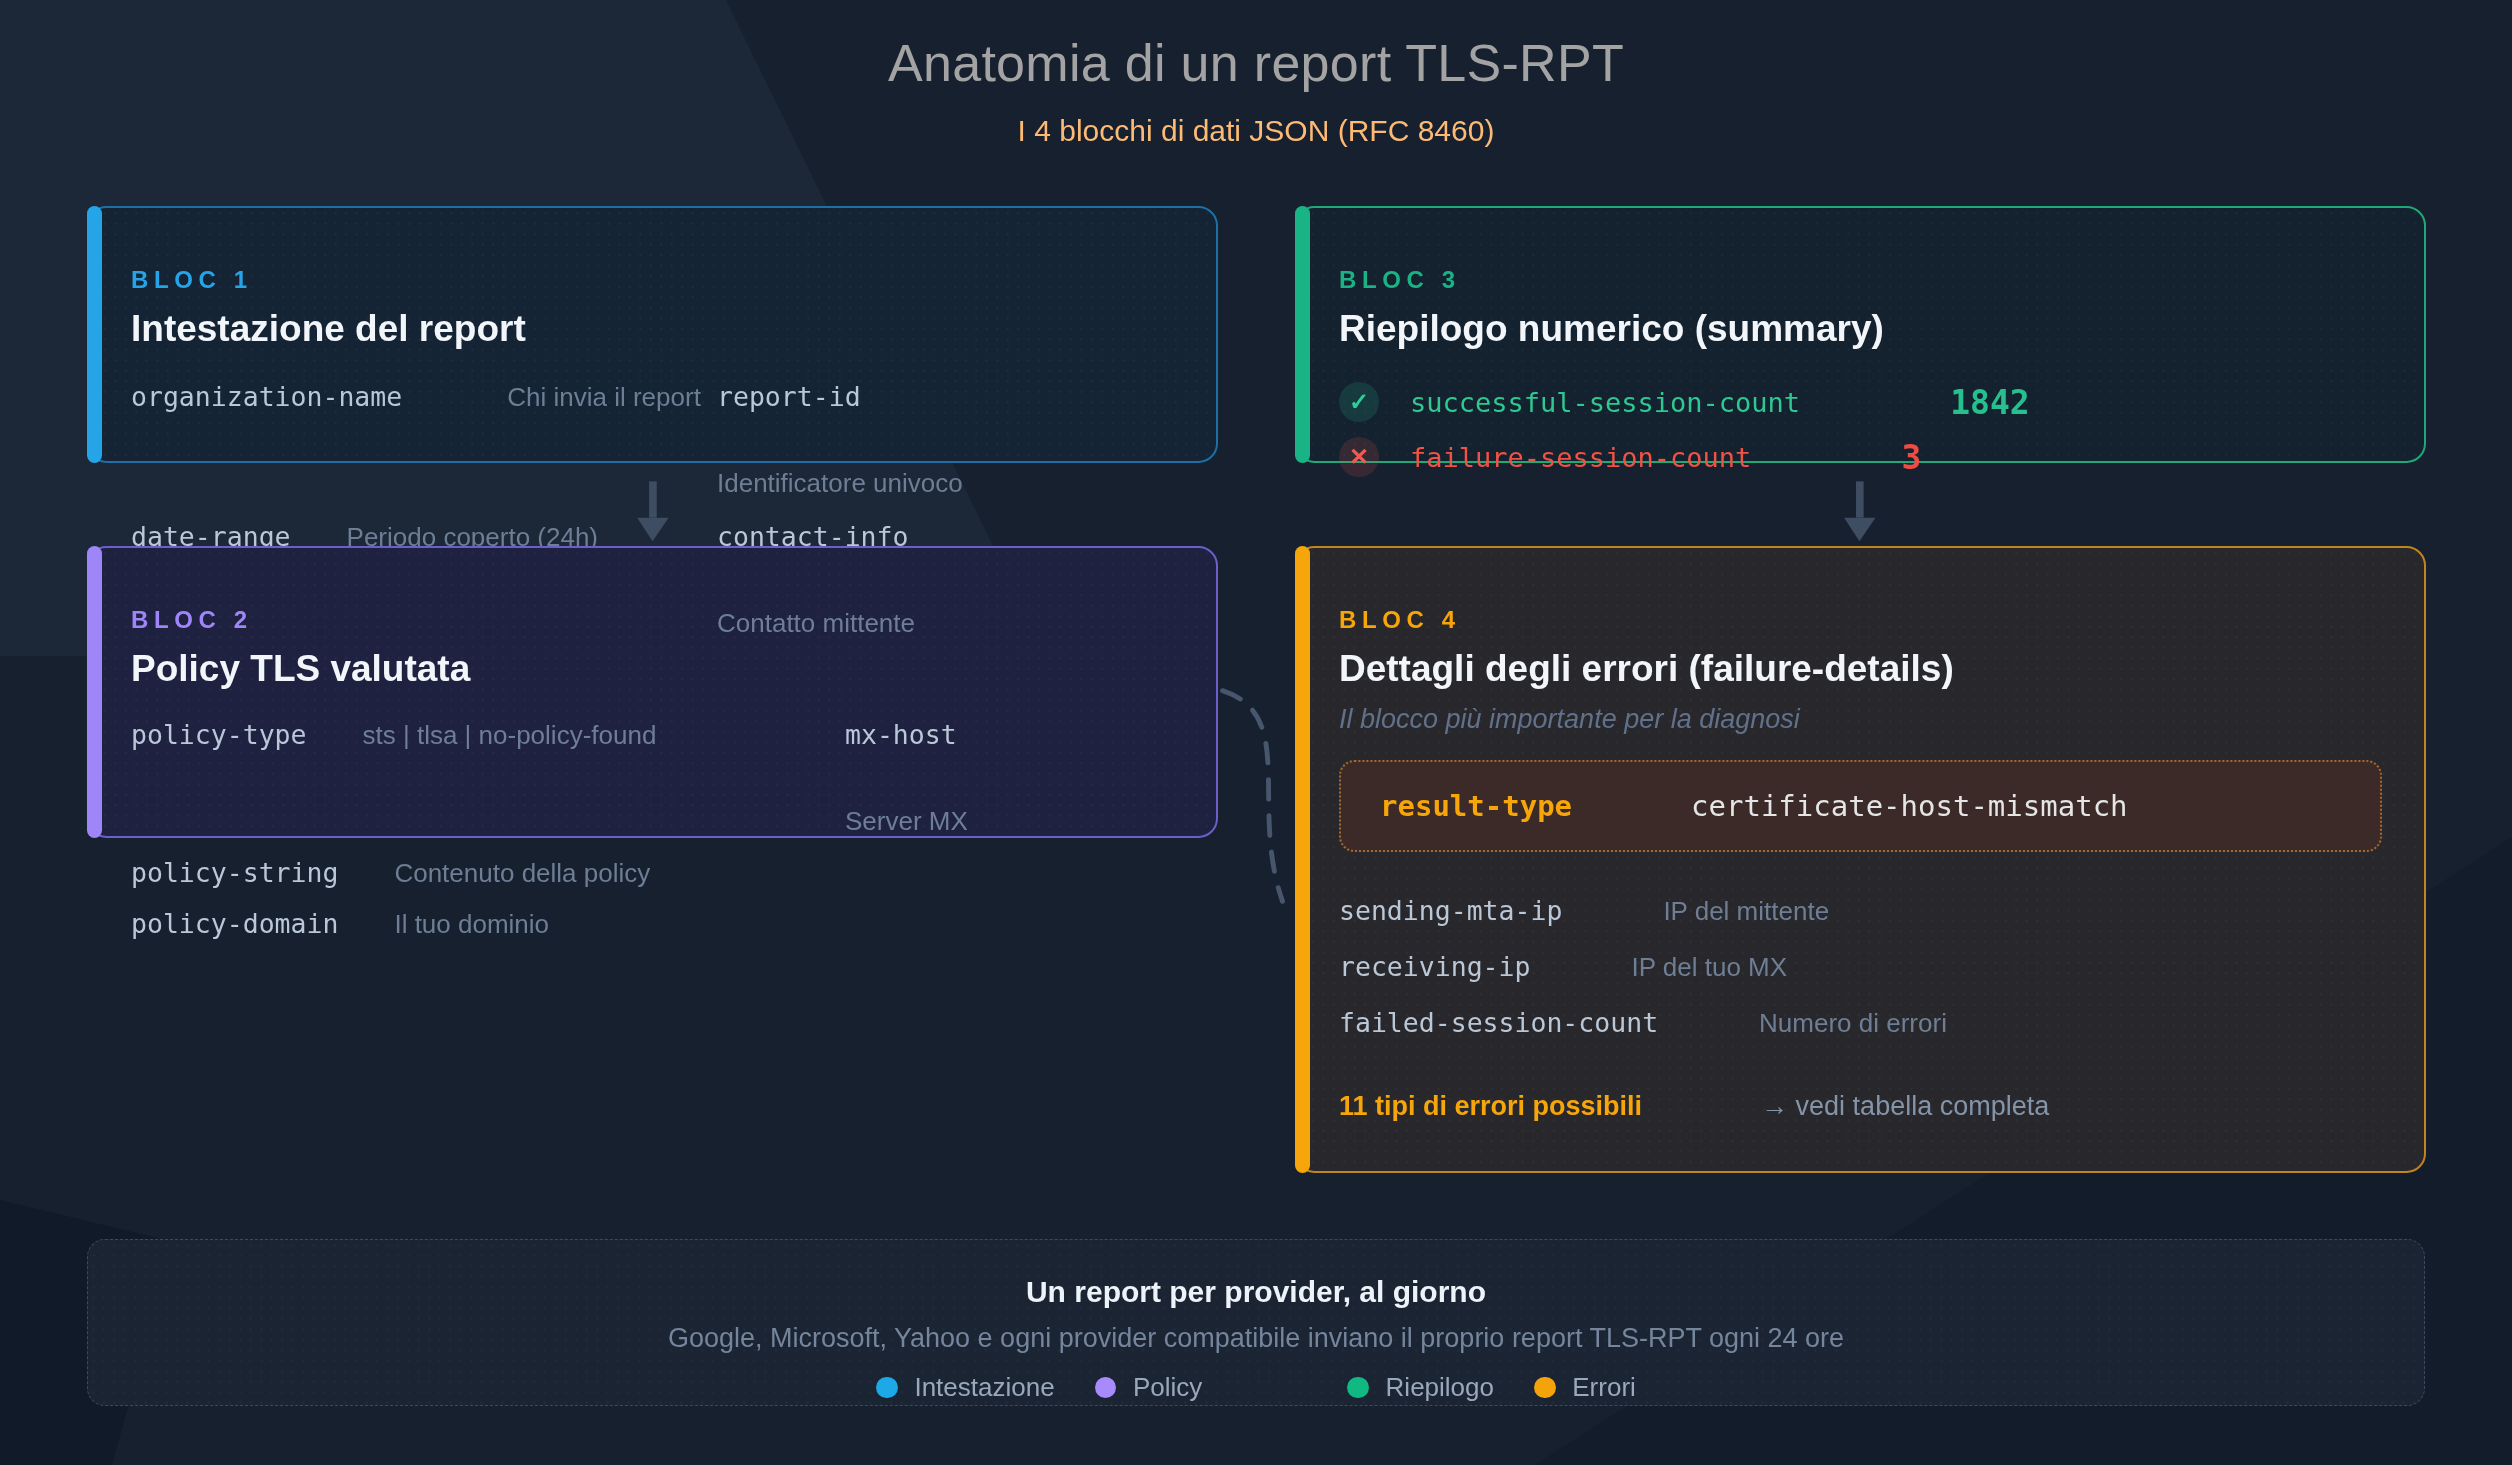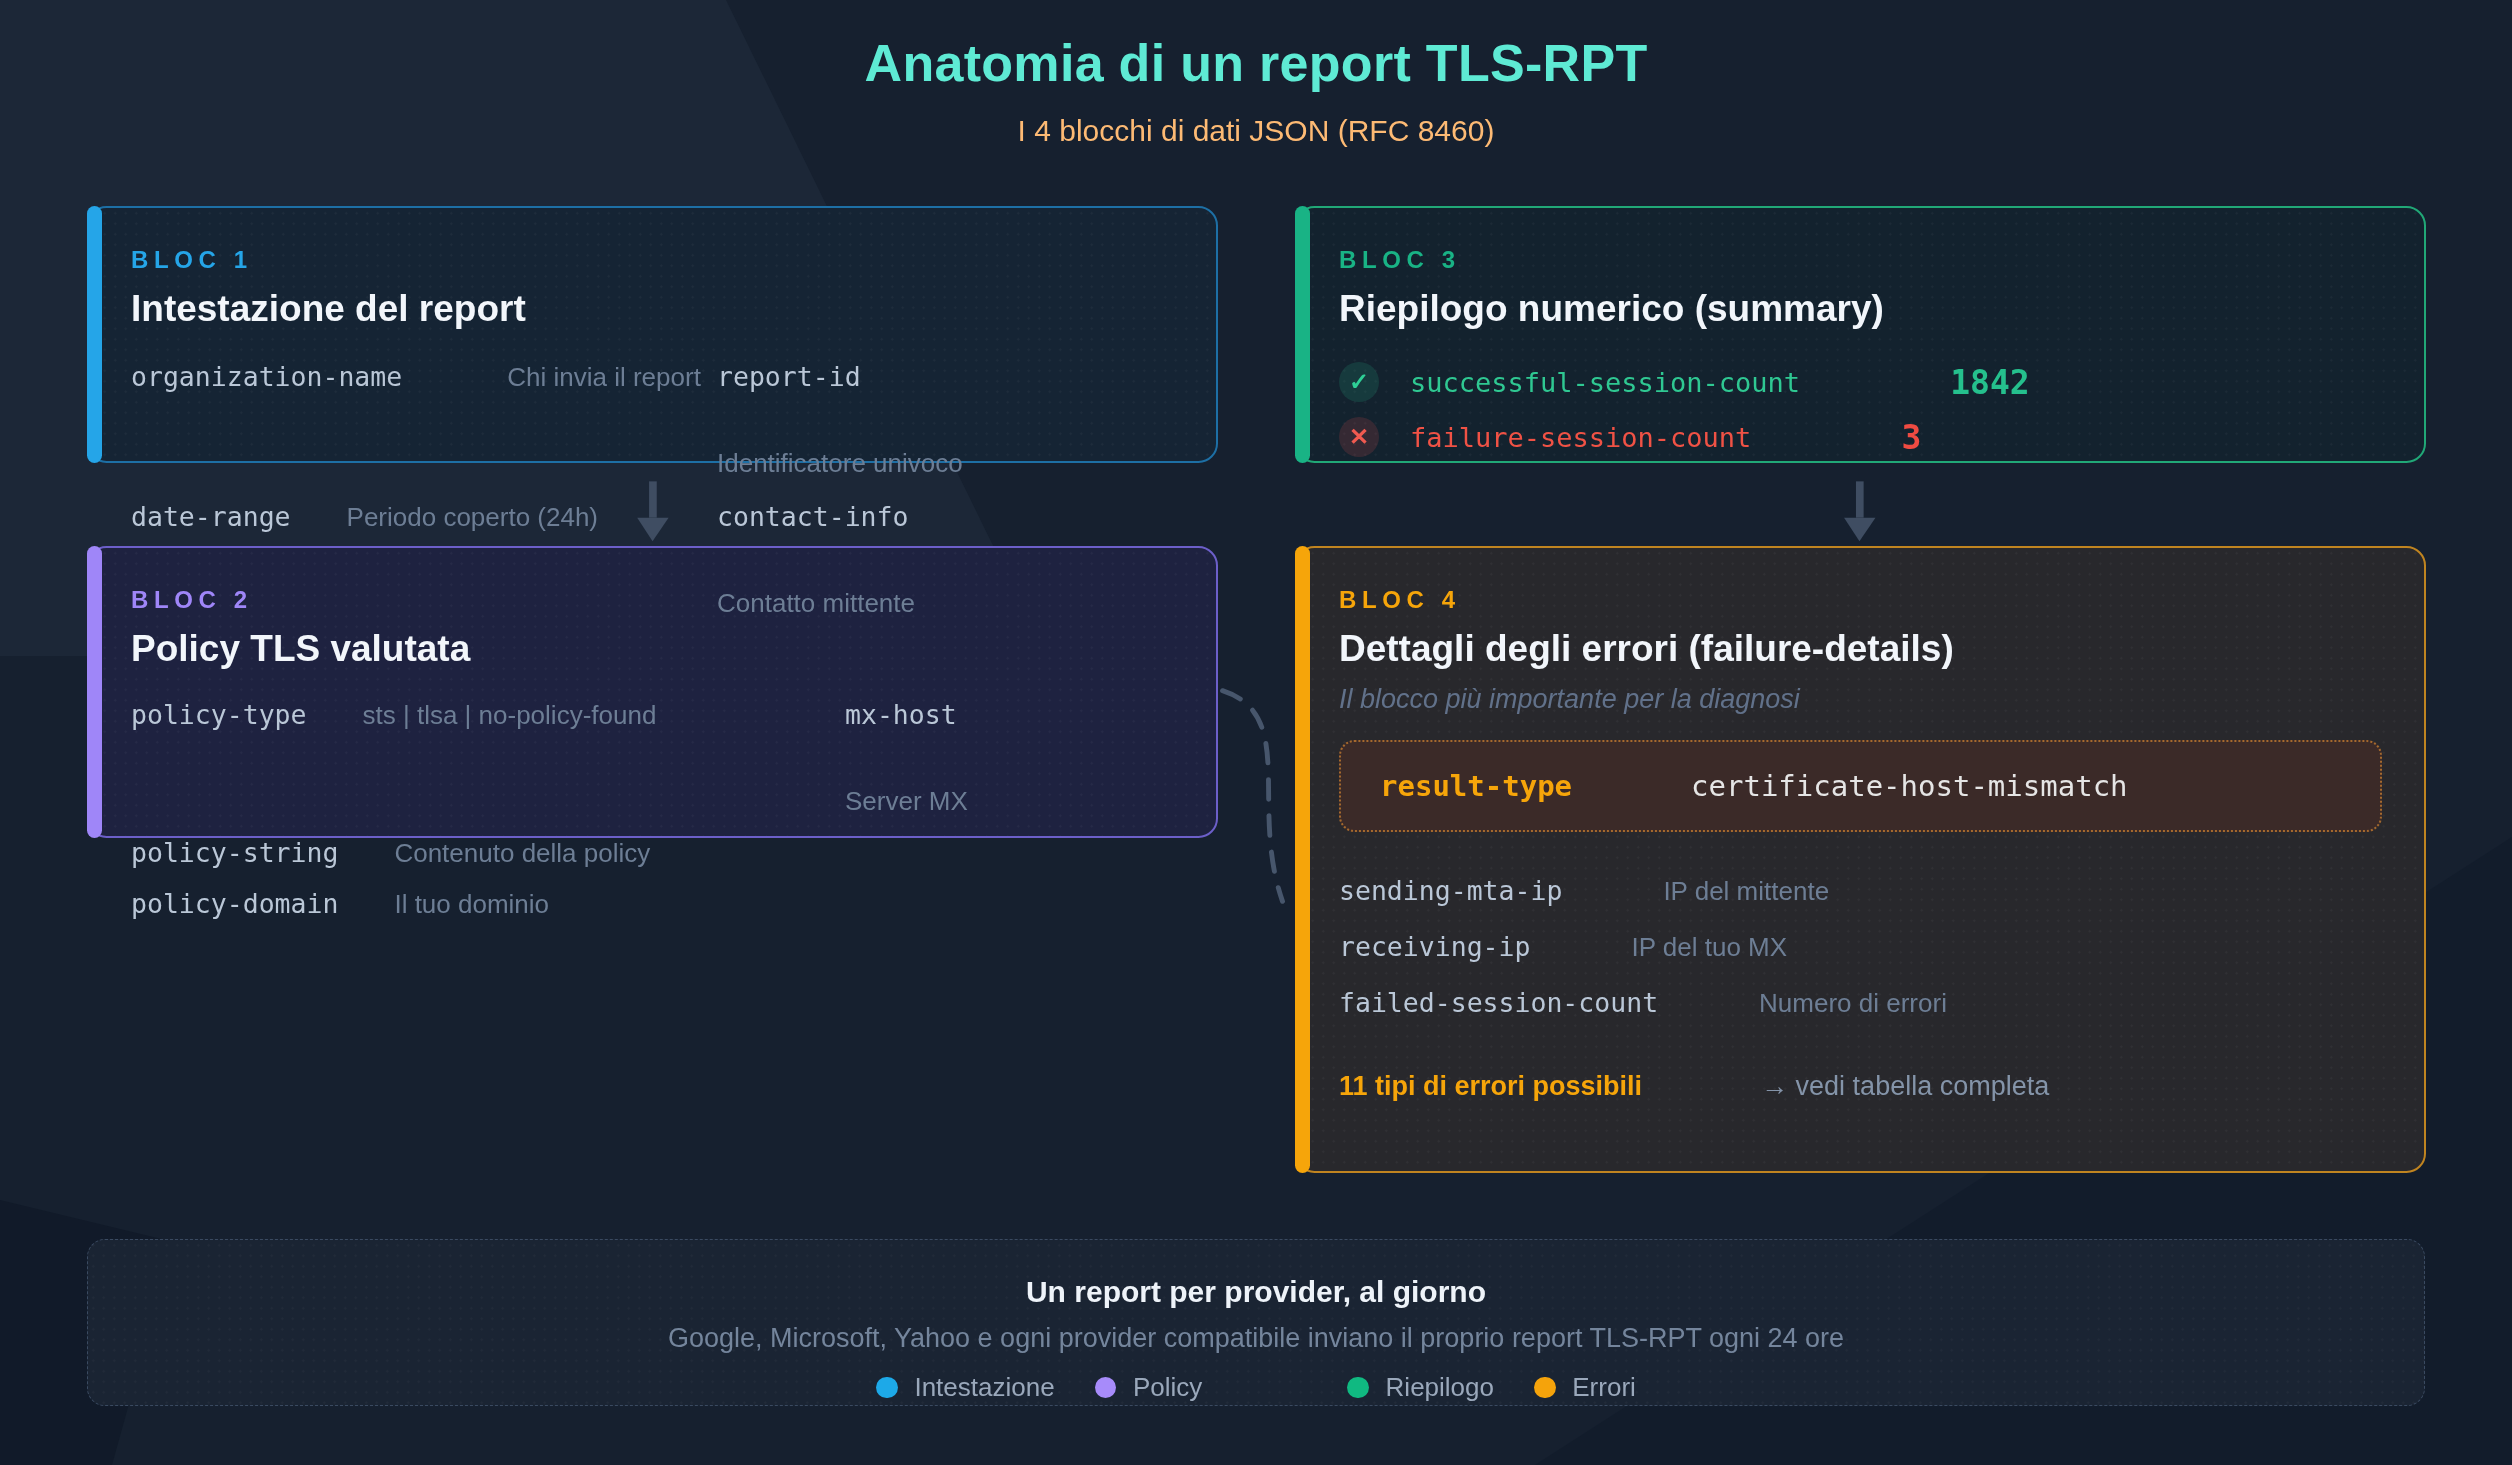--- a/index.html
+++ b/index.html
@@ -14,31 +14,31 @@
   .bg-tl{left:0;top:0;width:1047px;height:656px;background:#1c2737;
          clip-path:polygon(0 0,726px 0,1047px 656px,0 656px);}
   .bg-bl{left:0;top:1186px;width:195px;height:279px;background:#111a29;
          clip-path:polygon(0 14px,174px 56px,112px 279px,0 279px);}
   .bg-br{right:0;bottom:0;width:977px;height:628px;background:#121b2b;
          clip-path:polygon(977px 0,977px 628px,0 628px);opacity:.8;}
   .bg-band{left:1256px;top:628px;width:1256px;height:837px;background:#18233454;
          clip-path:polygon(419px 837px,1256px 209px,1256px 837px);}
   
   .hdr{position:absolute;left:0;top:33px;width:100%;text-align:center;}
-  .hdr h1{margin:0;font-size:52px;font-weight:700;color:#5eead4;letter-spacing:0.3px;}
+  .hdr h1{margin:0;font-size:52px;font-weight:400;color:#a3a3a3;letter-spacing:0.3px;}
   .hdr .sub{margin-top:21px;font-size:30px;color:#fdba74;}
   
   .card{
     position:absolute;box-sizing:border-box;border-radius:19.5px;
     border:2.1px solid transparent;
     background-image:radial-gradient(rgba(255,255,255,.040) 1.2px,transparent 1.2px);
     background-size:10.5px 10.5px;
   }
   .card .bar{position:absolute;left:-2.1px;top:-2.1px;bottom:-2.1px;width:14.7px;border-radius:9.8px;}
-  .card .inner{position:relative;padding:38px 42px 0 42px;height:100%;box-sizing:border-box;}
+  .card .inner{position:relative;padding:58px 42px 0 42px;height:100%;box-sizing:border-box;}
   .tag{font-size:24px;font-weight:700;letter-spacing:5.6px;}
   .card h2{margin:14px 0 0 0;font-size:37px;font-weight:700;color:#f2f6fb;}
   .mono{font-family:"DejaVu Sans Mono",monospace;}
   .key{font-size:26.5px;color:#bac7d7;white-space:nowrap;}
   .desc{font-size:26px;color:#6d7e95;white-space:nowrap;}
   
   #bloc1{left:87px;top:206px;width:1131px;height:257px;background-color:#152434;border-color:#1d6fa5;}
   #bloc3{left:1295px;top:206px;width:1131px;height:257px;background-color:#13222e;border-color:#1fa87c;border-color:#21a877;}
   #bloc2{left:87px;top:546px;width:1131px;height:292px;background-color:#1e2240;border-color:#6c5fc9;}
   #bloc4{left:1295px;top:546px;width:1131px;height:627px;background-color:#28282c;border-color:#c08420;}

